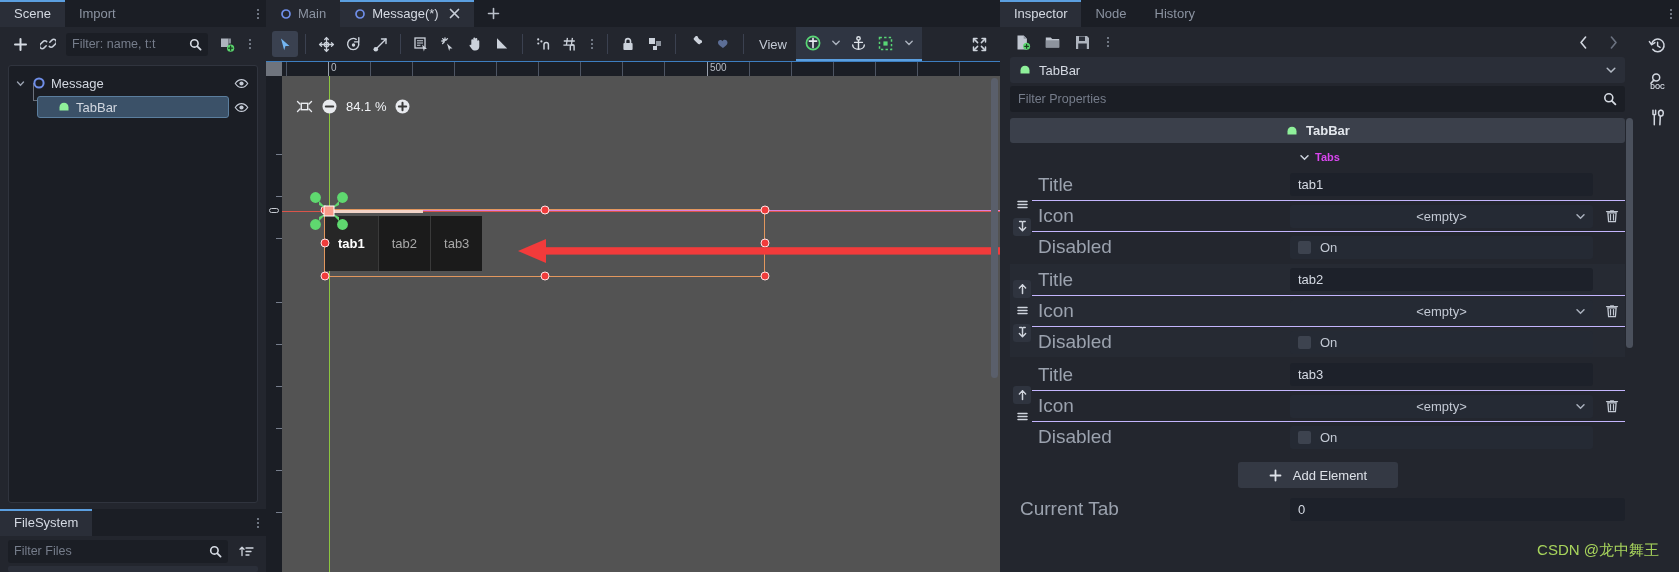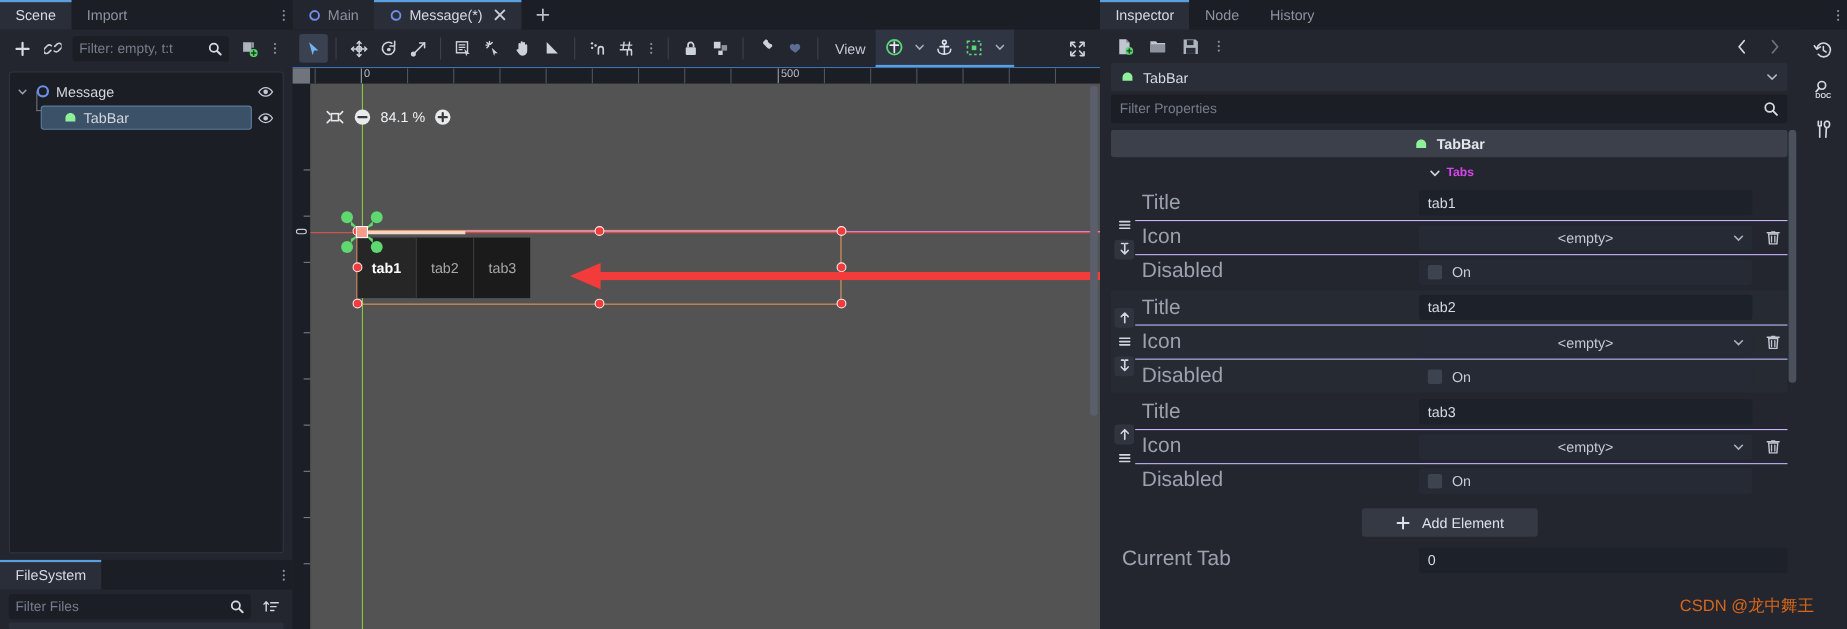--- a/index.html
+++ b/index.html
@@ -220,21 +220,21 @@
   .trash.spacer-only { visibility: hidden; }
   .add-elem-wrap { display: flex; justify-content: center; padding: 8px 0 6px 0; }
   .add-elem {
     height: 26px; width: 160px; background: #343944; border-radius: 3px;
     display: flex; align-items: center; justify-content: center; gap: 10px;
     color: #dde1e8; font-size: 13px; cursor: pointer;
   }
   .bottom-prop { display: flex; align-items: center; height: 30px; padding-left: 4px; }
   .bottom-prop .prop-label { width: 276px; }
   .watermark {
-    position: absolute; right: 30px; bottom: 12px; color: #f97316;
+    position: absolute; right: 20px; bottom: 12px; color: #bef264;
     font-size: 15px; opacity: .85; pointer-events: none; white-space: nowrap;
   }
   .insp-vscroll { position: absolute; right: 1px; top: 0; bottom: 0; width: 8px; }
   .insp-vscroll .thumb { position: absolute; left: 0; width: 7px; background: #4a505c; border-radius: 4px; }
   svg { display: block; }
 </style>
 </head>
 <body>
 
 <div class="app">
@@ -261,21 +261,21 @@
         <svg width="17" height="17" viewBox="0 0 17 17">
             <path d="M8.5 3v11M3 8.5h11" stroke="#d6dbe3" stroke-width="2" stroke-linecap="round"></path>
           </svg>
       </div>
       <div class="tb-icon">
         <svg width="16" height="16" viewBox="0 0 16 16">
             <path d="M6.2 9.8 4.1 11.9a2.6 2.6 0 1 1-3.7-3.7l2.6-2.6a2.6 2.6 0 0 1 3.7 0M9.8 6.2l2.1-2.1a2.6 2.6 0 1 1 3.7 3.7l-2.6 2.6a2.6 2.6 0 0 1-3.7 0" stroke="#c8ced8" stroke-width="1.5" fill="none" stroke-linecap="round"></path>
           </svg>
       </div>
       <div class="filter-box">
-        <span class="ph" title="Filter: name, t:t">Filter: empty, t:t</span>
+        <span class="ph" title="Filter: name, t:t">Filter: name, t:t</span>
         <span>
           <svg width="13" height="13" viewBox="0 0 13 13">
               <circle cx="5.4" cy="5.4" r="3.7" stroke="#d6dbe3" stroke-width="1.6" fill="none"></circle>
               <path d="M8.3 8.3 11.6 11.6" stroke="#d6dbe3" stroke-width="1.8" stroke-linecap="round"></path>
             </svg>
         </span>
       </div>
       <div class="tb-icon">
         <svg width="17" height="17" viewBox="0 0 17 17">
           <path d="M3 2.5h7.5v8.5H3z" fill="#aeb4be"></path>

